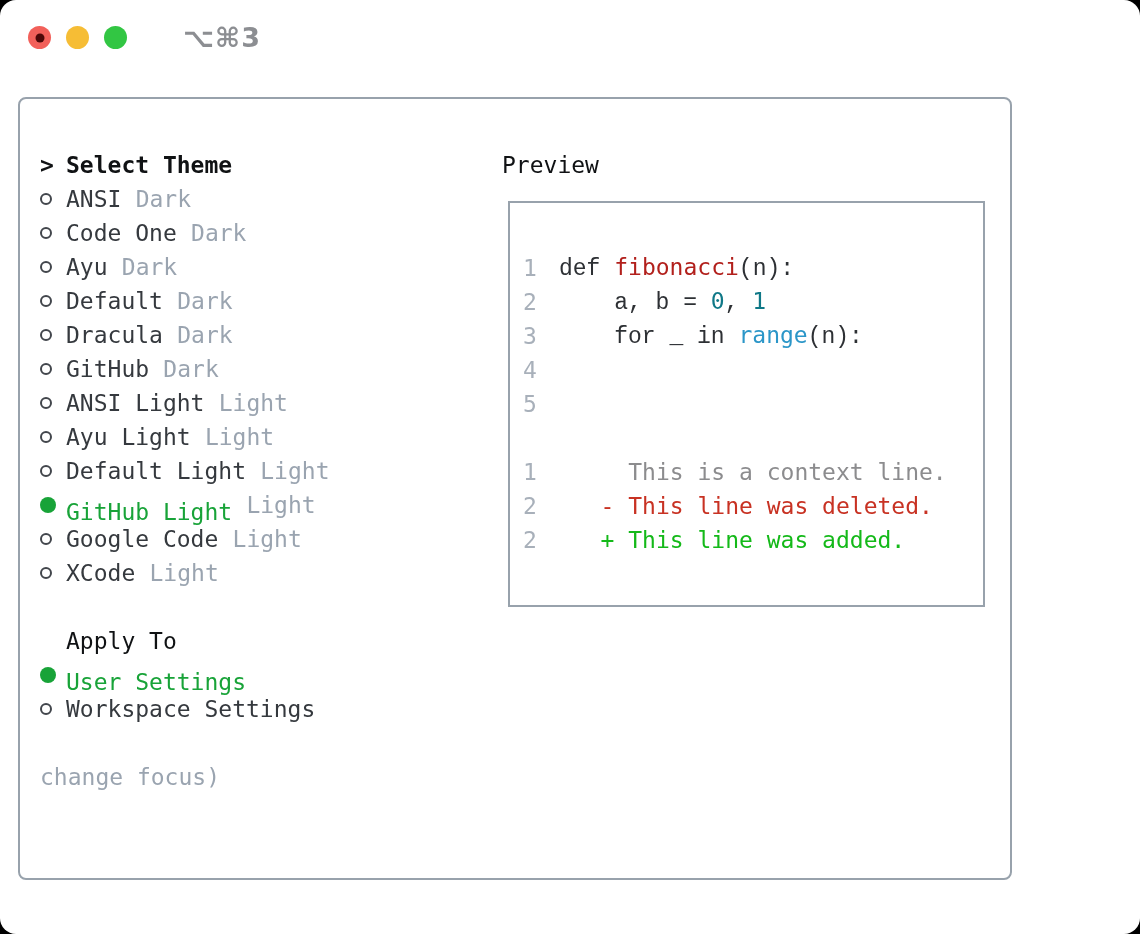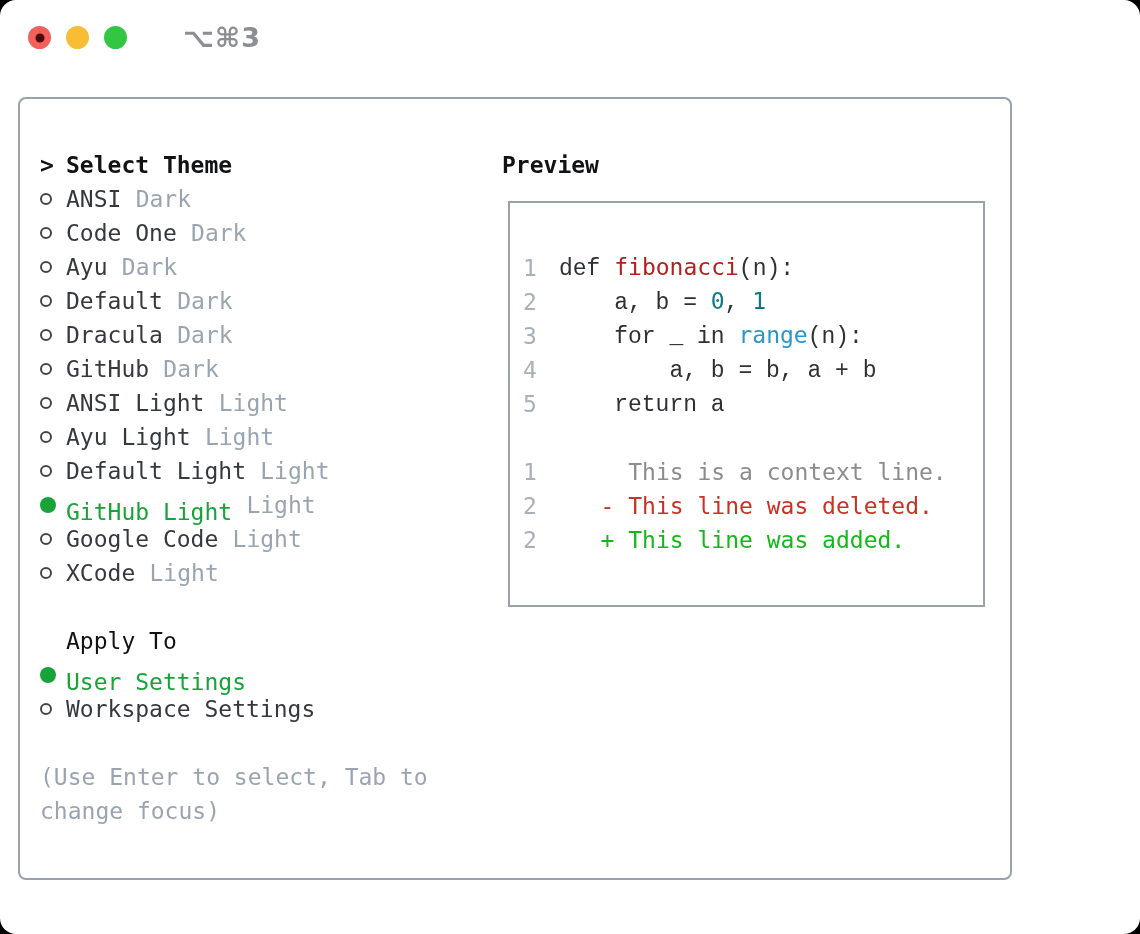--- a/index.html
+++ b/index.html
@@ -58,21 +58,21 @@
   .radio.on { width: 16px; height: 16px; border: none; background: var(--accent_green); }
   .label { color: var(--text_label); }
   .header-row .label { font-weight: 700; color: var(--text_primary); }
   .plain-header .label { color: var(--text_primary); }
   .variant { color: var(--text_muted); margin-left: 0.62em; }
   .selected .label { color: var(--accent_green); margin-top: 13px; }
   .spacer { height: 34px; }
   .hint-line { height: 34px; line-height: 34px; font-size: 23px; color: var(--text_muted); white-space: pre; }
 
   
-  .preview-header { height: 34px; line-height: 34px; font-size: 23px; font-weight: 700; color: var(--text_primary); }
+  .preview-header { height: 34px; line-height: 34px; font-size: 23px; font-weight: 400; color: var(--text_primary); }
   .preview-box {
     margin-top: 19px; margin-left: 6px;
     width: 477px; height: 406px;
     border: 2px solid var(--border);
     padding: 48px 0 0 13px;
     background: #fff;
   }
   .pline { display: flex; height: 34px; align-items: center; font-size: 23px; white-space: pre; }
   .lineno { width: 28px; margin-right: 8px; flex-shrink: 0; color: var(--lineno); }
   .ptext { white-space: pre; }
@@ -179,21 +179,20 @@
           <span class="marker"><span class="radio on"></span></span>
           <span class="label">User Settings</span>
         </div>
         <div class="row item">
           <span class="marker"><span class="radio"></span></span>
           <span class="label">Workspace Settings</span>
         </div>
 
         <div class="spacer"></div>
 
-        <div class="hint-line">(Use Enter to select, Tab to</div>
         <div class="hint-line">change focus)</div>
       </div>
 
       <div class="col-right">
         <div class="preview-header">Preview</div>
 
         <div class="preview-box">
 
           <div class="pline">
             <span class="lineno">1</span>
@@ -202,25 +201,23 @@
           <div class="pline">
             <span class="lineno">2</span>
             <span class="ptext"><span class="fg">    a, b = </span><span class="num">0</span><span class="fg">, </span><span class="num">1</span></span>
           </div>
           <div class="pline">
             <span class="lineno">3</span>
             <span class="ptext"><span class="fg">    for _ in </span><span class="builtin">range</span><span class="fg">(n):</span></span>
           </div>
           <div class="pline">
             <span class="lineno">4</span>
-            <span class="ptext"><span class="fg">        a, b = b, a + b</span></span>
           </div>
           <div class="pline">
             <span class="lineno">5</span>
-            <span class="ptext"><span class="fg">    return a</span></span>
           </div>
 
           <div class="pline blank"></div>
 
           <div class="pline">
             <span class="lineno">1</span>
             <span class="ptext"><span class="context">     This is a context line.</span></span>
           </div>
           <div class="pline">
             <span class="lineno">2</span>

